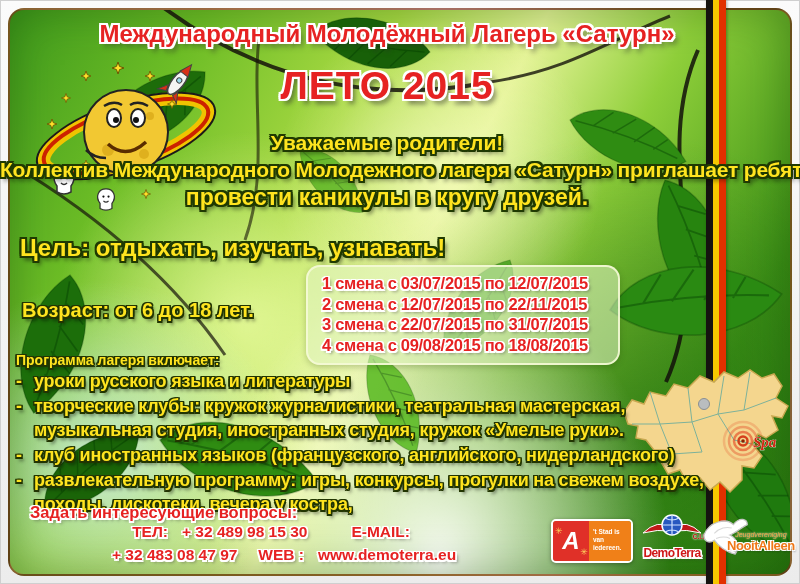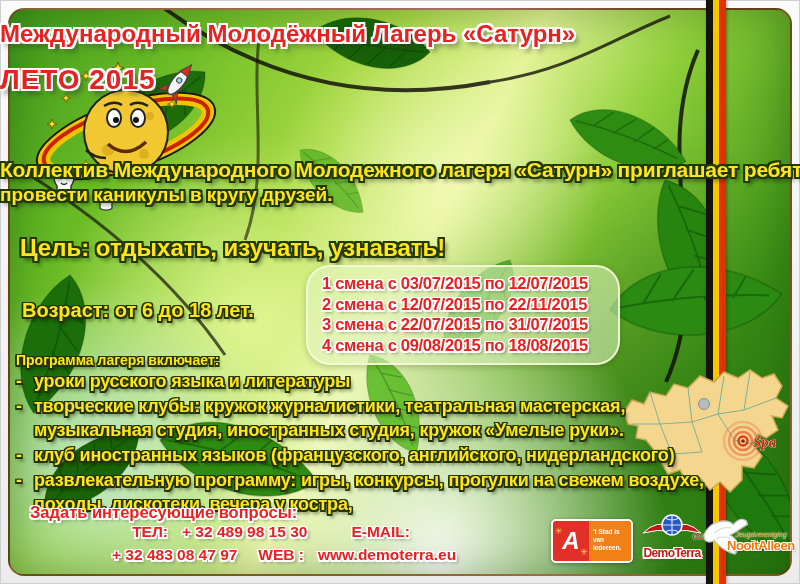--- a/index.html
+++ b/index.html
@@ -21,41 +21,41 @@
       radial-gradient(circle at 80% 75%, rgba(20,90,10,.45), rgba(20,90,10,0) 40%),
       linear-gradient(118deg,#3f9a1c 0%,#6dbd26 18%,#a8d943 36%,#e4f396 50%,#8fcf3a 64%,#3f9417 84%,#2c7c10 100%);
     box-shadow:inset 0 0 46px rgba(15,60,0,.35);
   }
   .inner svg.foliage{position:absolute;left:0;top:0;}
   .vein{stroke:rgba(0,55,0,.38);stroke-width:1.2;fill:none;}
   .leaffill{fill:currentColor;stroke:rgba(0,45,0,.25);stroke-width:1;}
 
   
   .abs{position:absolute;z-index:8;white-space:nowrap;}
-  .ctr{left:0;right:26px;text-align:left;}
+  .ctr{left:0;right:26px;text-align:center;}
   .t-red{color:#e62222;}
   .t-yellow{color:#ffe41f;}
   .ow{text-shadow:-2px -2px 0 #fff,-2px 0 0 #fff,-2px 2px 0 #fff,0 -2px 0 #fff,0 2px 0 #fff,2px -2px 0 #fff,2px 0 0 #fff,2px 2px 0 #fff,4px 5px 5px rgba(40,40,40,.55);}
   .ow-sm{text-shadow:-1.5px -1.5px 0 #fff,-1.5px 0 0 #fff,-1.5px 1.5px 0 #fff,0 -1.5px 0 #fff,0 1.5px 0 #fff,1.5px -1.5px 0 #fff,1.5px 0 0 #fff,1.5px 1.5px 0 #fff,2.5px 3px 3px rgba(60,60,60,.5);}
   .od{text-shadow:-2px -2px 0 #203a02,-2px 0 0 #203a02,-2px 2px 0 #203a02,0 -2px 0 #203a02,0 2px 0 #203a02,2px -2px 0 #203a02,2px 0 0 #203a02,2px 2px 0 #203a02,3px 4px 4px rgba(0,0,0,.6);}
   .od-sm{text-shadow:-1.5px -1.5px 0 #223502,-1.5px 0 0 #223502,-1.5px 1.5px 0 #223502,0 -1.5px 0 #223502,0 1.5px 0 #223502,1.5px -1.5px 0 #223502,1.5px 0 0 #223502,1.5px 1.5px 0 #223502,2.5px 3.5px 3.5px rgba(0,0,0,.55);}
 
   .title{top:20px;font-size:24px;font-weight:bold;letter-spacing:0;}
-  .season{top:64px;font-size:28px;font-weight:bold;letter-spacing:1px;}
+  .season{top:64px;font-size:39px;font-weight:bold;letter-spacing:1px;}
   .greeting{top:131px;font-size:21px;font-weight:bold;}
   .intro1{top:158px;font-size:21px;font-weight:bold;letter-spacing:-0.2px;}
-  .intro2{top:184px;font-size:19px;font-weight:bold;}
+  .intro2{top:184px;font-size:23px;font-weight:bold;}
   .goal{left:20px;top:234px;font-size:24px;font-weight:bold;}
   .age{left:22px;top:299px;font-size:20px;font-weight:bold;}
 
   .sessions-box{
     position:absolute;left:306px;top:265px;width:286px;z-index:8;
     background:rgba(226,244,196,.55);
     border:2px solid rgba(245,250,215,.9);
-    border-radius:24px;padding:6px 10px 8px 14px;
+    border-radius:14px;padding:6px 10px 8px 14px;
     box-shadow:0 2px 6px rgba(30,60,0,.25);
   }
   .session-row{font-size:16.5px;font-weight:bold;letter-spacing:-0.3px;white-space:nowrap;line-height:20.5px;}
 
   .program{position:absolute;left:16px;top:352px;z-index:8;width:700px;}
   .program-title{font-size:14px;font-weight:bold;white-space:nowrap;}
   .program-item{display:flex;font-size:18px;font-weight:bold;letter-spacing:-0.2px;line-height:24px;margin-top:1px;}
   .program-item .b{width:18px;flex:none;}
 
   .contacts-heading{left:30px;top:503px;font-size:16.5px;font-weight:bold;}
@@ -190,20 +190,21 @@
   </div>
 
   <div class="ribbon">
     <div style="background:#151310"></div>
     <div style="background:#f6c700"></div>
     <div style="background:#e23000"></div>
   </div>
 
   <div class="abs ctr title t-red ow">Международный Молодёжный Лагерь «Сатурн»</div>
   <div class="abs ctr season t-red ow">ЛЕТО 2015</div>
+  <div class="abs ctr greeting t-yellow od">Уважаемые родители!</div>
   <div class="abs ctr intro1 t-yellow od">Коллектив  Международного Молодежного лагеря «Сатурн»  приглашает ребят</div>
   <div class="abs ctr intro2 t-yellow od">провести  каникулы в кругу друзей.</div>
   <div class="abs goal t-yellow od">Цель: отдыхать, изучать, узнавать!</div>
   <div class="abs age t-yellow od-sm">Возраст:  от 6  до 18 лет.</div>
 
   <div class="sessions-box">
     <div class="session-row t-red ow-sm">1 смена с 03/07/2015 по 12/07/2015</div>
     <div class="session-row t-red ow-sm">2 смена с 12/07/2015 по 22/11/2015</div>
     <div class="session-row t-red ow-sm">3 смена с 22/07/2015 по 31/07/2015</div>
     <div class="session-row t-red ow-sm">4 смена с 09/08/2015 по 18/08/2015</div>

